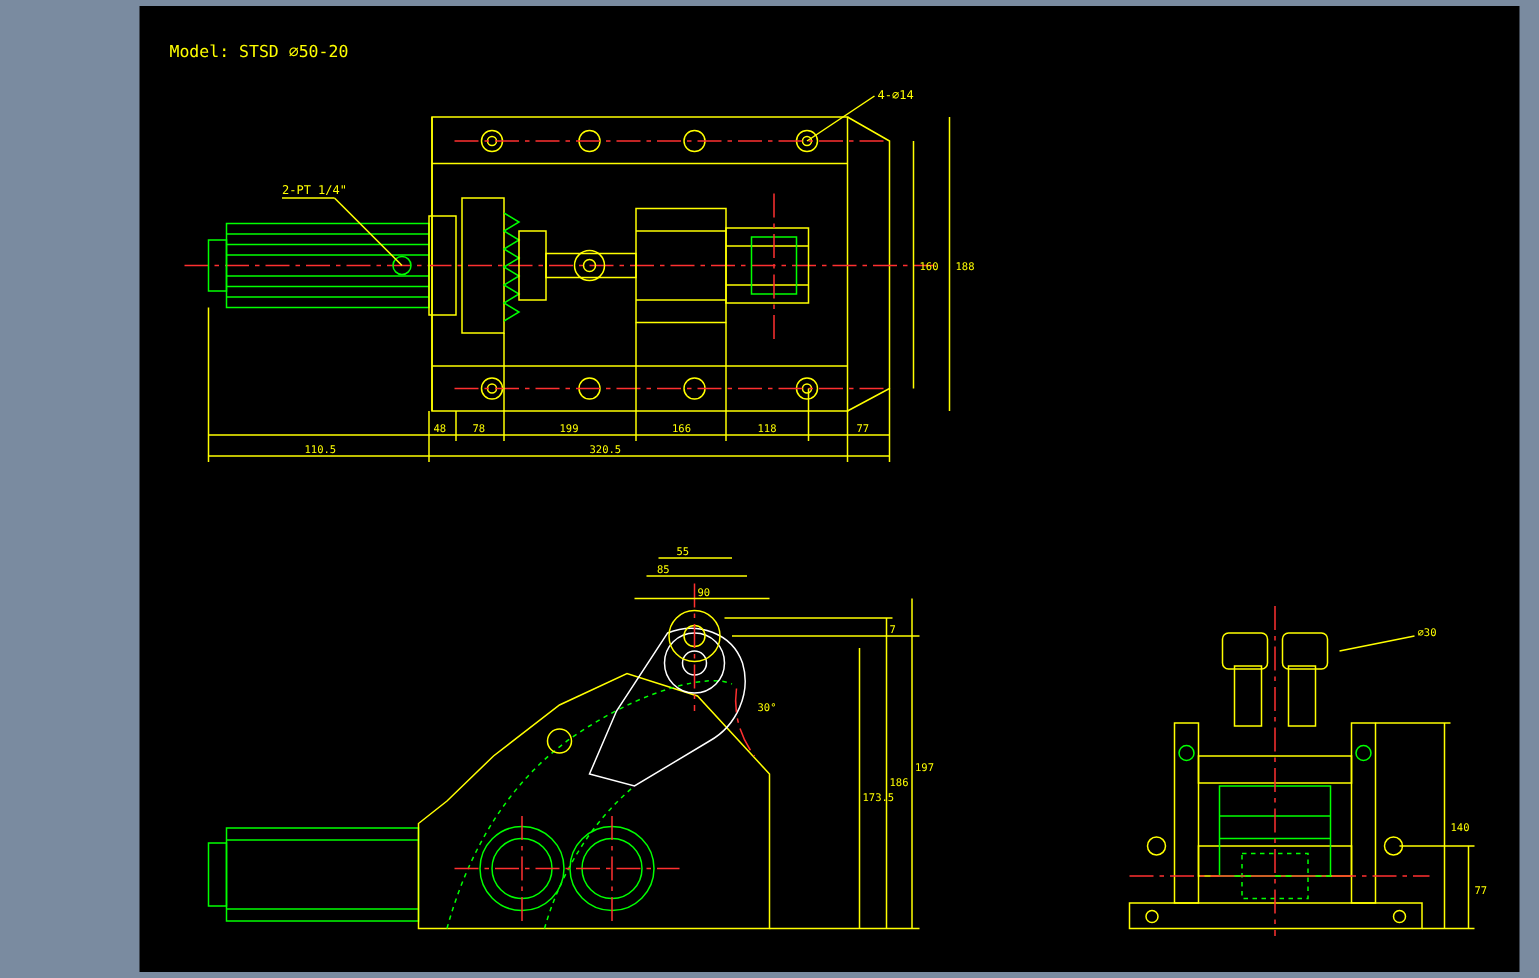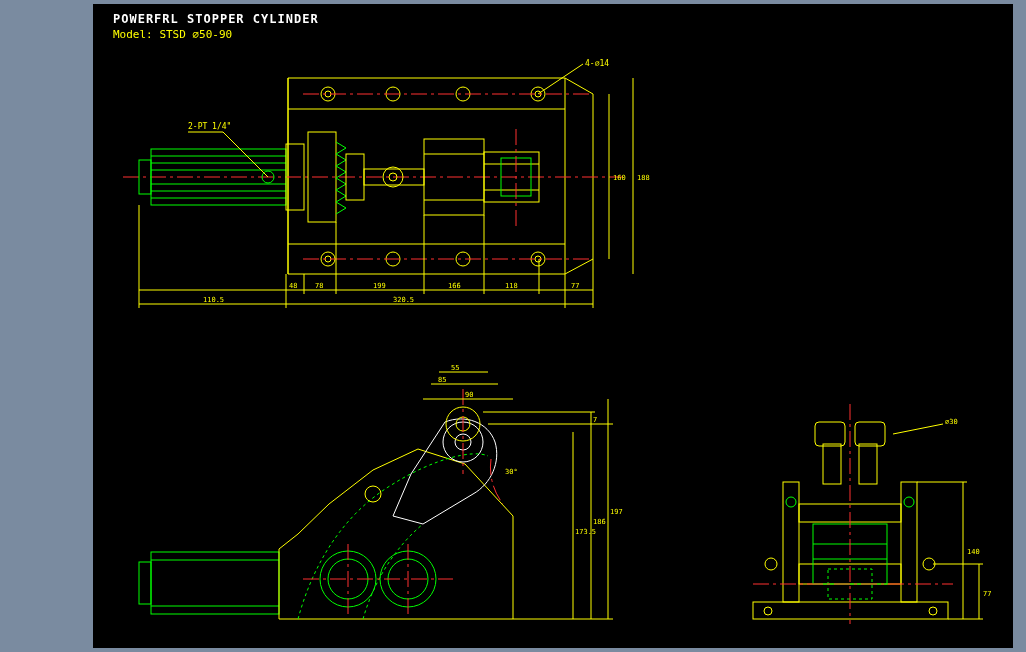--- a/index.html
+++ b/index.html
@@ -13,24 +13,23 @@
   .r{stroke:#ff3030;stroke-width:1;fill:none;stroke-dasharray:16 4 3 4}
   .gd{stroke:#00ff00;stroke-width:1;fill:none;stroke-dasharray:3 3}
   .dim{fill:#ffff00;font-size:7px;font-family:monospace}
   .note{fill:#ffff00;font-size:8px;font-family:monospace}
 </style>
 </head>
 <body>
 
 <div class="sheet">
 
-  <div class="title" style="left:20px;top:8px">POWERFRL STOPPER CYLINDER</div>
   <div class="model" style="left:20px;top:24px">
     <span>Model:</span>
-    <span>STSD ⌀50-90</span>
+    <span>STSD ⌀50-20</span>
   </div>
 
   <svg width="920" height="644">
 
     <g>
 
       <path class="y" d="M195 74 L472 74 L472 105 L472 250 L472 270 L195 270 L195 74 Z"></path>
 
       <path class="y" d="M472 74 L500 90 L500 255 L472 270"></path>
 

